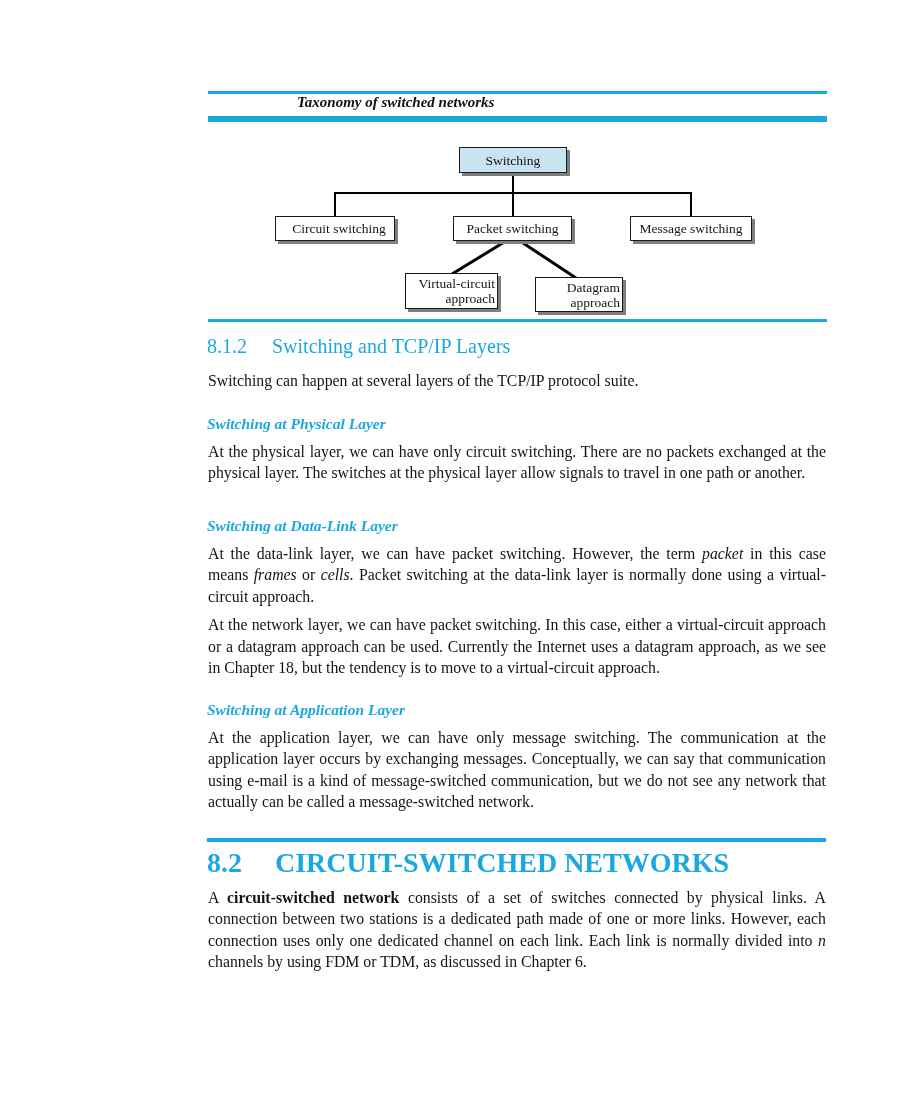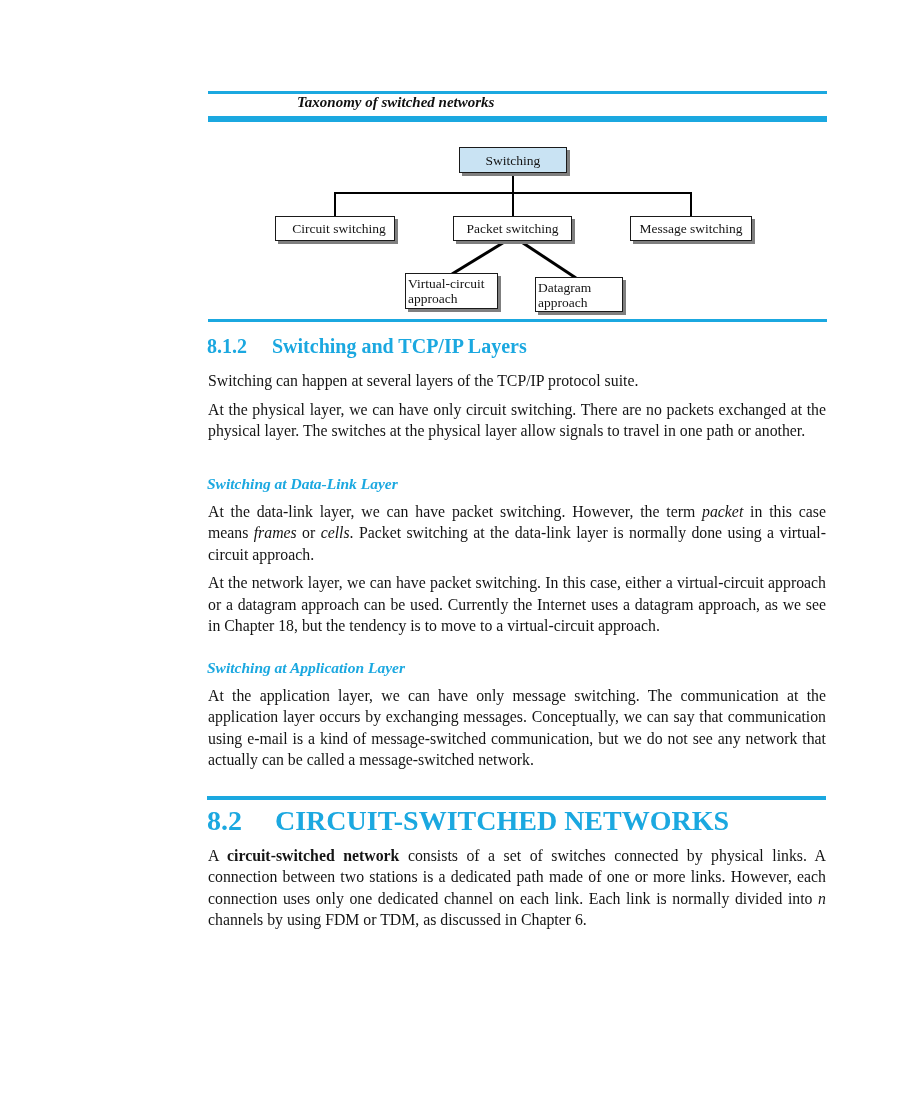--- a/index.html
+++ b/index.html
@@ -27,21 +27,21 @@
   }
   
   .figure{position:absolute;left:207px;top:130px;width:620px;height:190px;}
   .tree-box{
     position:absolute;
     box-sizing:border-box;
     border:1px solid #1a1a1a;
     background:#ffffff;
     box-shadow:3px 3px 0 var(--box-shadow);
     display:flex;align-items:center;justify-content:center;
-    text-align:left;
+    text-align:right;
     font-size:13.5px;line-height:15px;
     padding:1px 2px;
   }
   .tree-box.root{left:252px;top:17px;width:108px;height:26px;background:var(--box-fill);}
   .tree-box.circuit{left:68px;top:86px;width:120px;height:25px;padding-left:10px;}
   .tree-box.packet{left:246px;top:86px;width:119px;height:25px;}
   .tree-box.message{left:423px;top:86px;width:122px;height:25px;}
   .tree-box.vcircuit{left:198px;top:143px;width:93px;height:36px;}
   .tree-box.datagram{left:328px;top:147px;width:88px;height:35px;}
   .conn{position:absolute;background:#000;}
@@ -49,21 +49,21 @@
   .hbar{left:127px;top:62px;width:358px;height:2px;}
   .drop-l{left:127px;top:62px;width:2px;height:24px;}
   .drop-c{left:305px;top:62px;width:2px;height:24px;}
   .drop-r{left:483px;top:62px;width:2px;height:24px;}
   .diag-svg{position:absolute;left:0;top:0;width:620px;height:190px;pointer-events:none;}
   
   .column{
     position:absolute;left:207px;top:334px;width:620px;
   }
   .h-sub{
-    color:var(--accent);font-weight:bold;
+    color:var(--accent);font-weight:normal;
     font-size:20px;line-height:25px;margin:0;
   }
   .h-sub .sec-num{margin-right:20px;}
   .h-main{
     color:var(--accent);font-weight:bold;
     font-size:28px;line-height:27px;margin:7px 0 0 0;
   }
   .h-main .sec-num{margin-right:26px;}
   .para{
     margin:1px;
@@ -129,20 +129,21 @@
 
   <div class="column">
 
     <h2 class="h-sub">
       <span class="sec-num">8.1.2</span>
       <span>Switching and TCP/IP Layers</span>
     </h2>
 
     <p class="para intro">Switching can happen at several layers of the TCP/IP protocol suite.</p>
 
+    <h3 class="minihead mh1">Switching at Physical Layer</h3>
     <p class="para p-after-head"><span>At the physical layer, we can have only circuit switching. There are no packets exchanged at the physical layer. The switches at the physical layer allow signals to travel in one path or another.</span></p>
 
     <h3 class="minihead mh2">Switching at Data-Link Layer</h3>
     <p class="para p-after-head"><span>At the data-link layer, we can have packet switching. However, the term </span><span style="font-style: italic;">packet</span><span> in this case means </span><span style="font-style: italic;">frames</span><span> or </span><span style="font-style: italic;">cells</span><span>. Packet switching at the data-link layer is normally done using a virtual-circuit approach.</span></p>
 
     <p class="para p-after-head"><span>At the network layer, we can have packet switching. In this case, either a virtual-circuit approach or a datagram approach can be used. Currently the Internet uses a datagram approach, as we see in Chapter 18, but the tendency is to move to a virtual-circuit approach.</span></p>
 
     <h3 class="minihead mh4">Switching at Application Layer</h3>
     <p class="para p-after-head"><span>At the application layer, we can have only message switching. The communication at the application layer occurs by exchanging messages. Conceptually, we can say that communication using e-mail is a kind of message-switched communication, but we do not see any network that actually can be called a message-switched network.</span></p>
 

